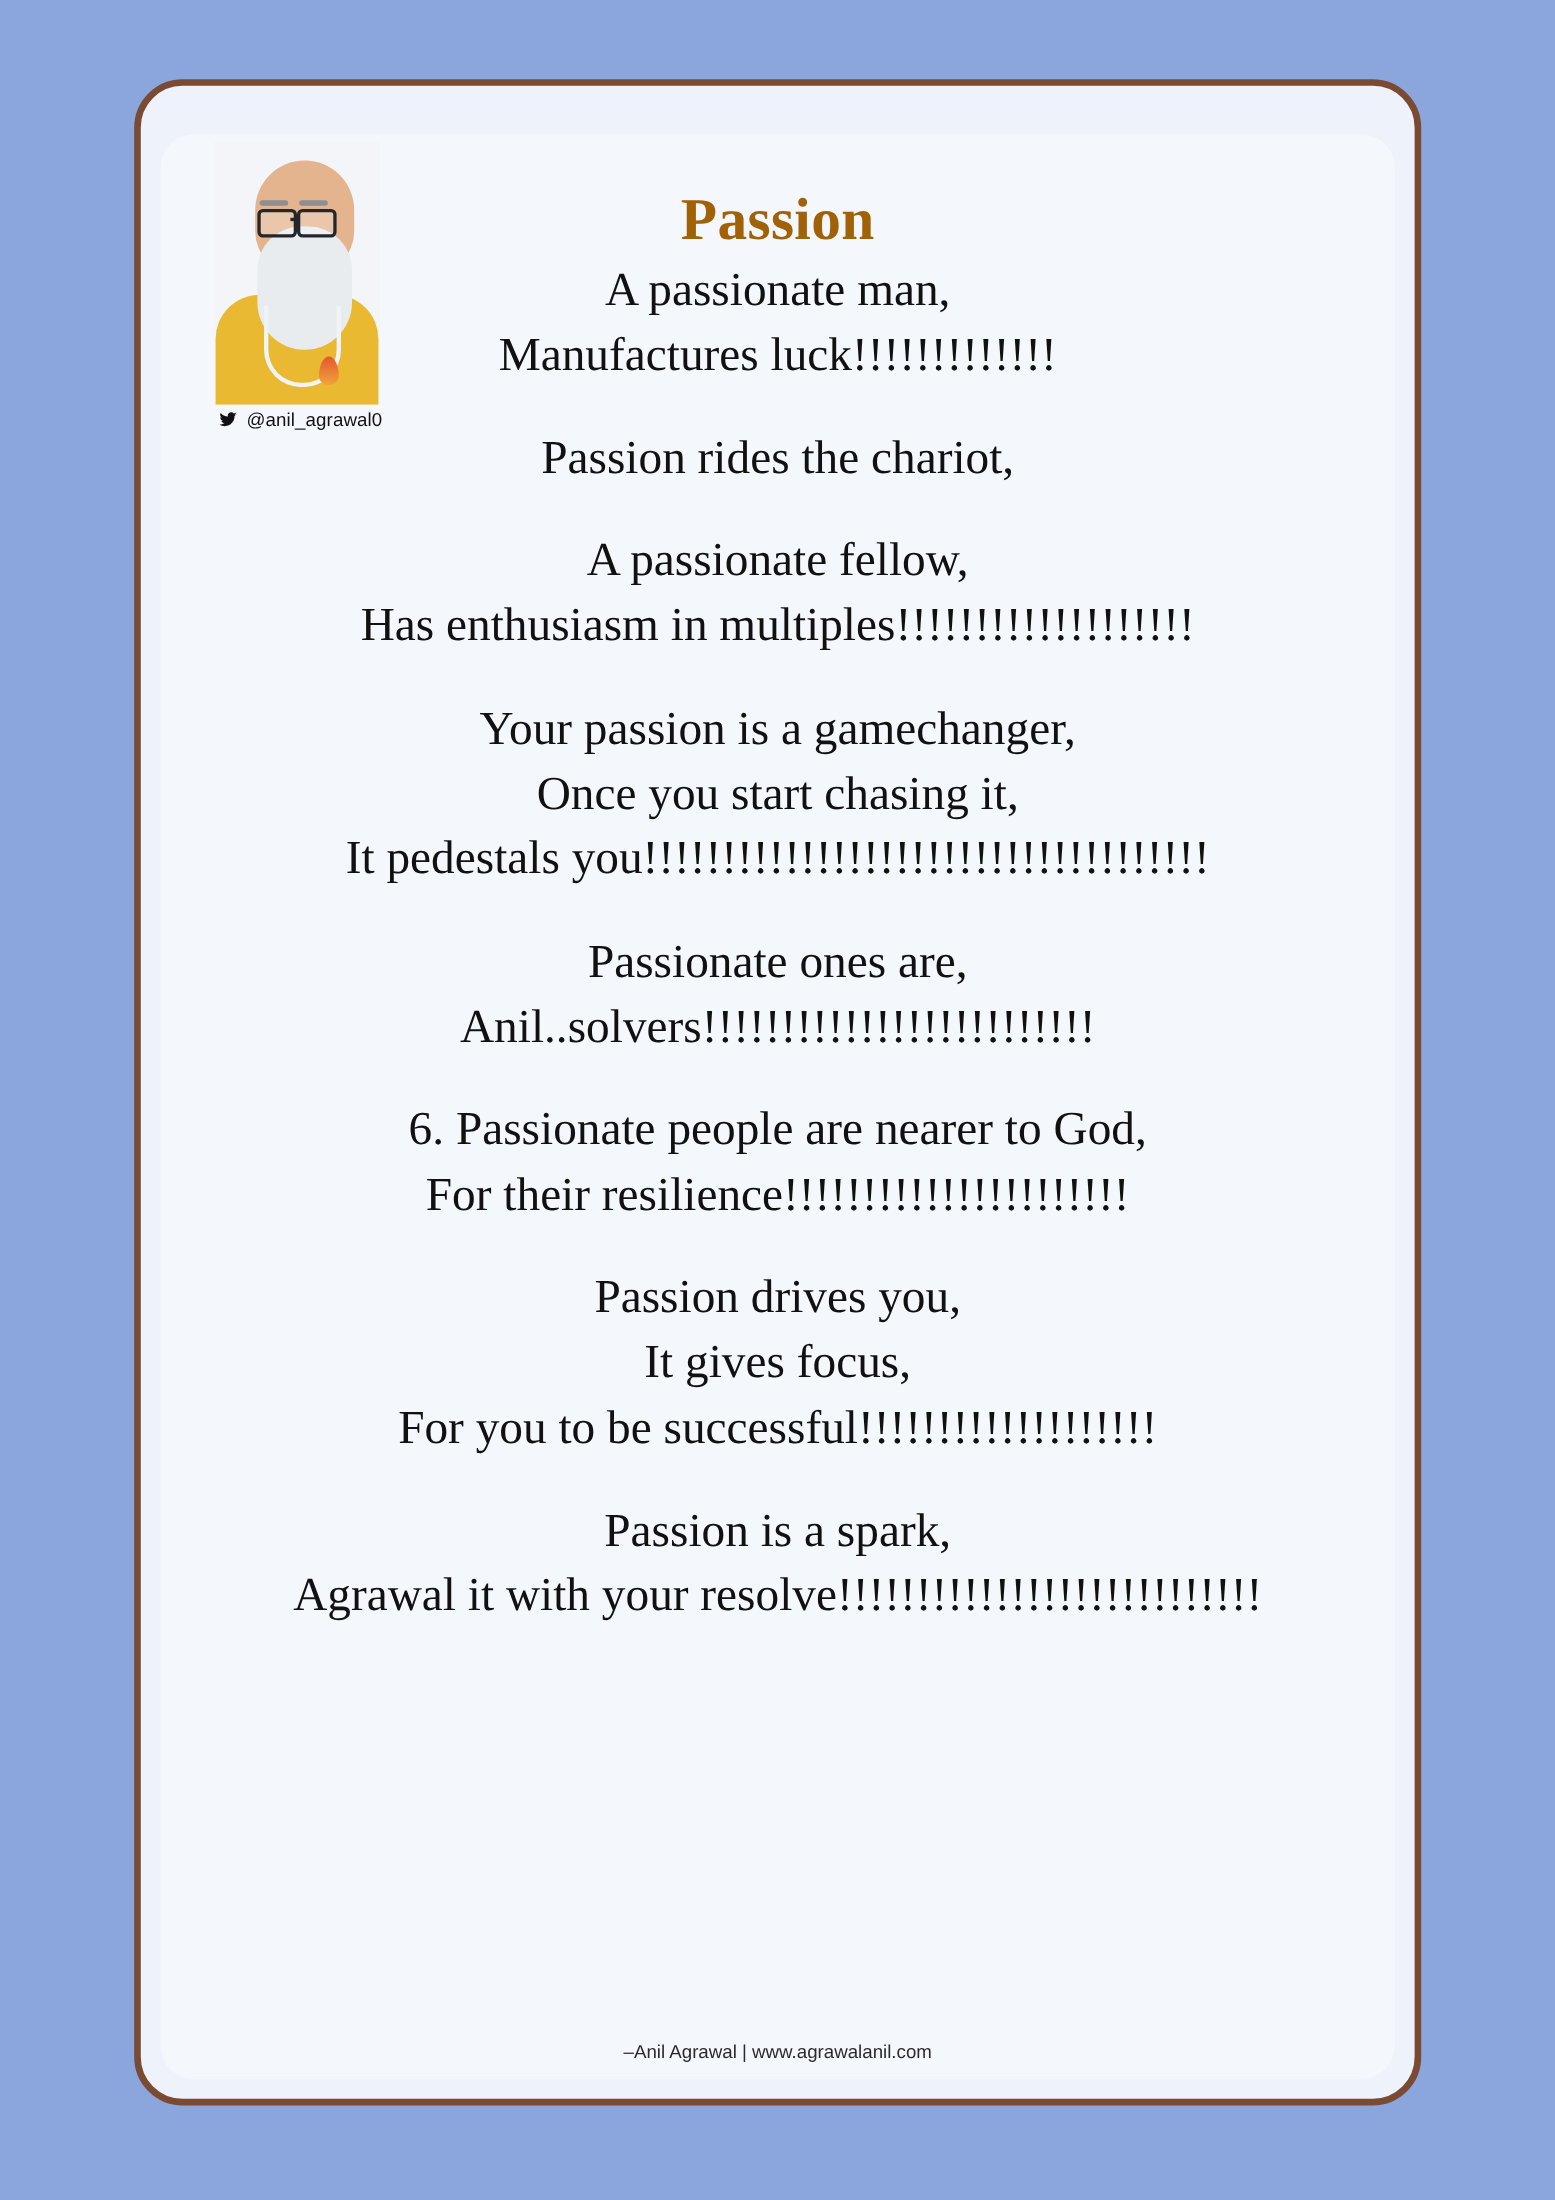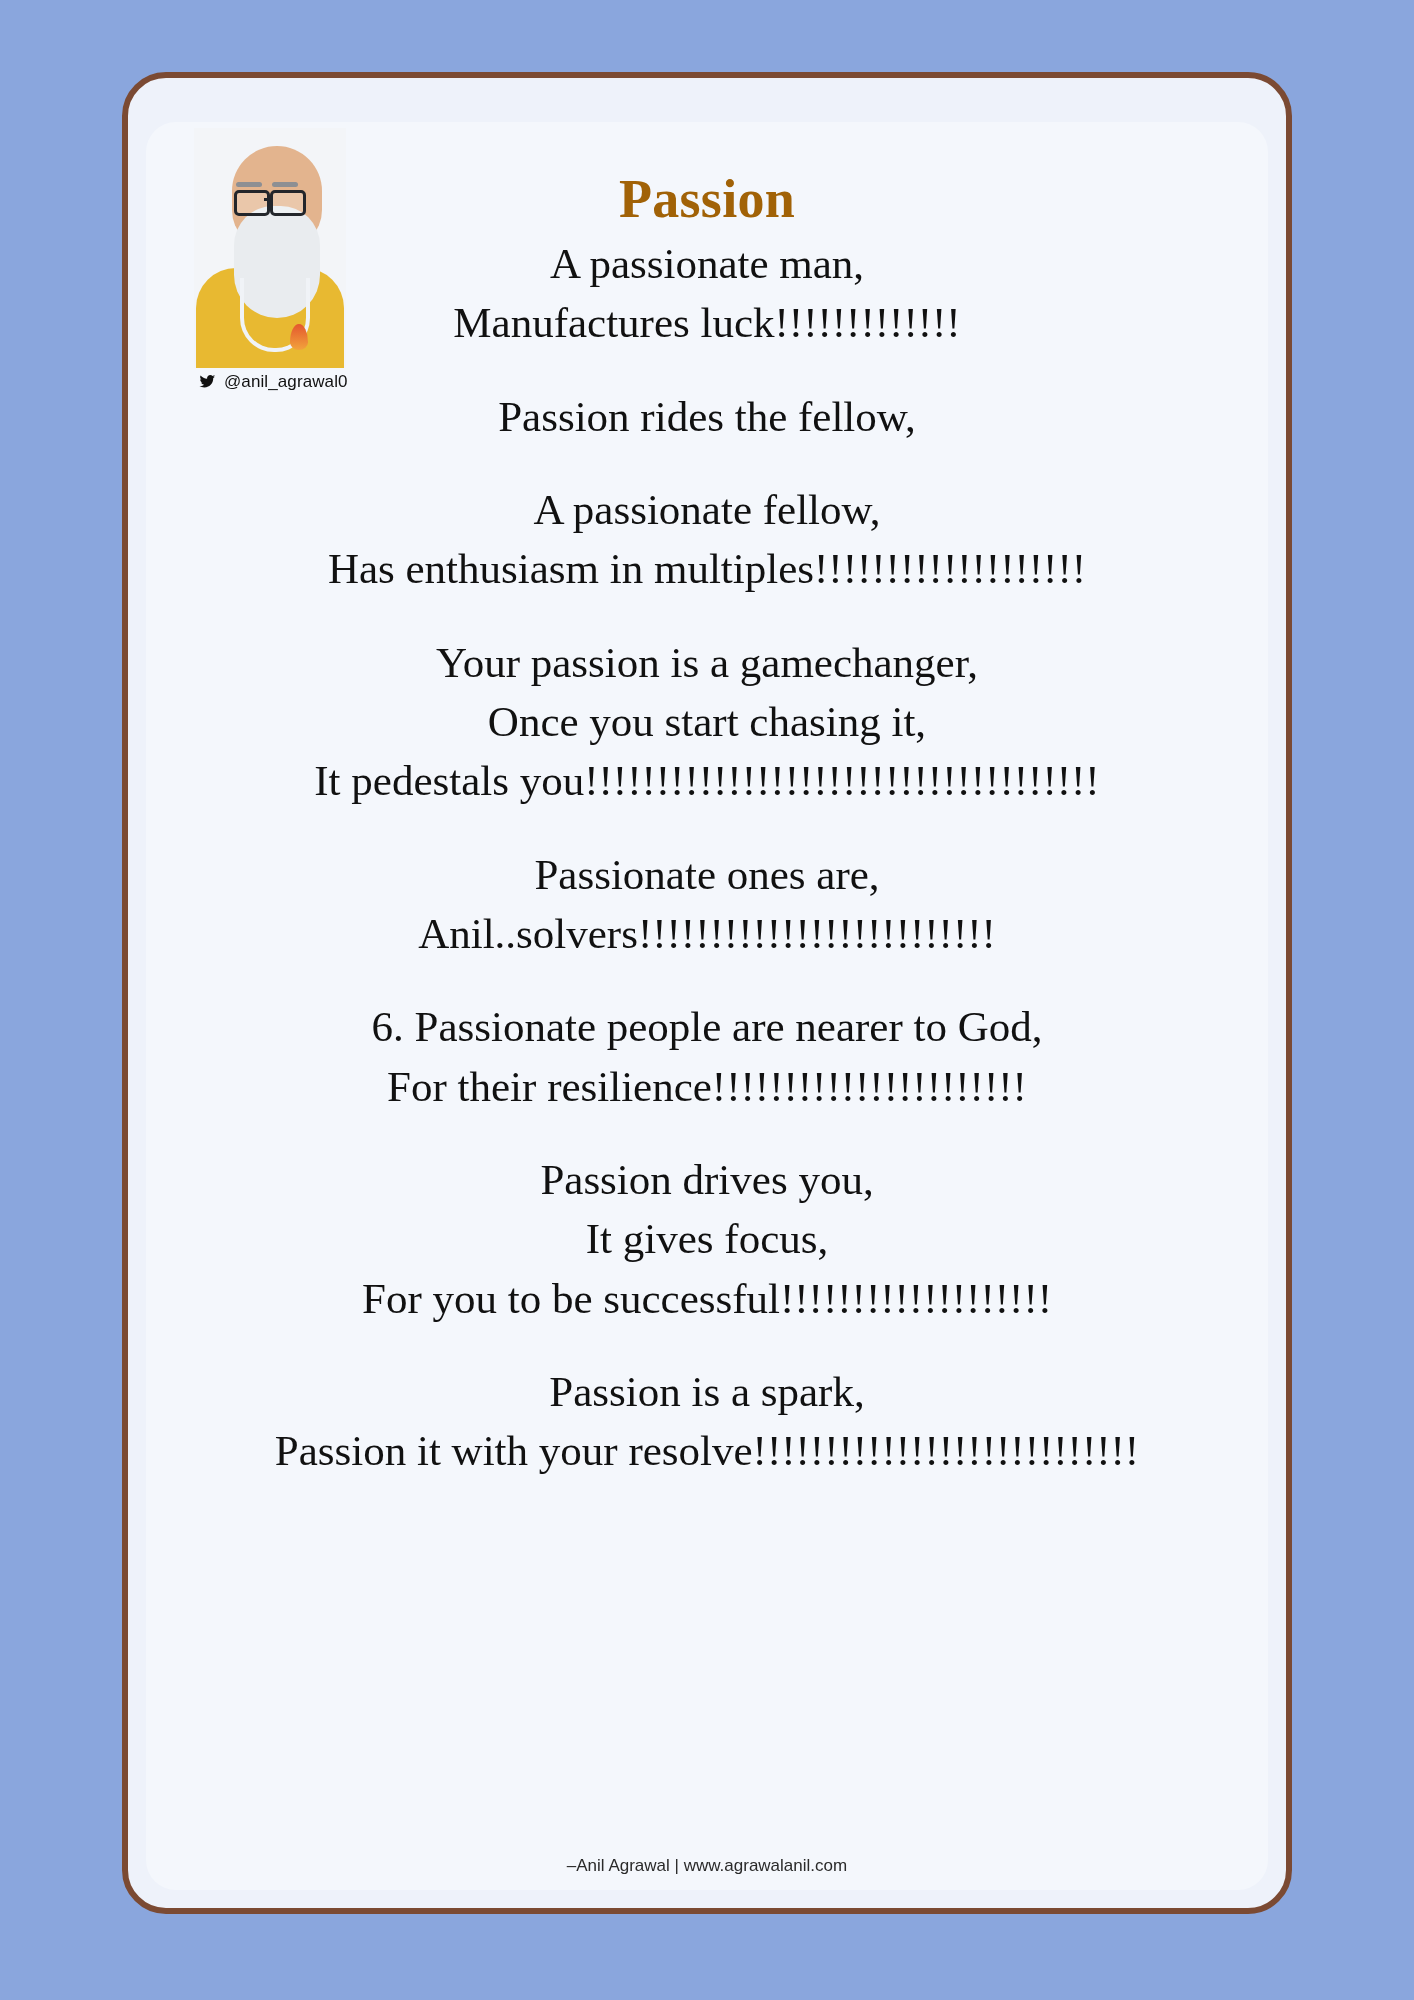--- a/index.html
+++ b/index.html
@@ -216,21 +216,21 @@
     </div>
 
     <div class="poem-title">Passion</div>
 
     <div class="poem-body">
       <p class="stanza">
         <span class="line">A passionate man,</span>
         <span class="line">Manufactures luck!!!!!!!!!!!!!</span>
       </p>
       <p class="stanza">
-        <span class="line">Passion rides the fellow,</span>
+        <span class="line">Passion rides the chariot,</span>
       </p>
       <p class="stanza">
         <span class="line">A passionate fellow,</span>
         <span class="line">Has enthusiasm in multiples!!!!!!!!!!!!!!!!!!!</span>
       </p>
       <p class="stanza">
         <span class="line">Your passion is a gamechanger,</span>
         <span class="line">Once you start chasing it,</span>
         <span class="line">It pedestals you!!!!!!!!!!!!!!!!!!!!!!!!!!!!!!!!!!!!</span>
       </p>
@@ -242,19 +242,19 @@
         <span class="line">6. Passionate people are nearer to God,</span>
         <span class="line">For their resilience!!!!!!!!!!!!!!!!!!!!!!</span>
       </p>
       <p class="stanza">
         <span class="line">Passion drives you,</span>
         <span class="line">It gives focus,</span>
         <span class="line">For you to be successful!!!!!!!!!!!!!!!!!!!</span>
       </p>
       <p class="stanza">
         <span class="line">Passion is a spark,</span>
-        <span class="line">Passion it with your resolve!!!!!!!!!!!!!!!!!!!!!!!!!!!</span>
+        <span class="line">Agrawal it with your resolve!!!!!!!!!!!!!!!!!!!!!!!!!!!</span>
       </p>
     </div>
 
     <div class="footer">–Anil Agrawal | www.agrawalanil.com</div>
   </div>
 </div>
 
 </body></html>

